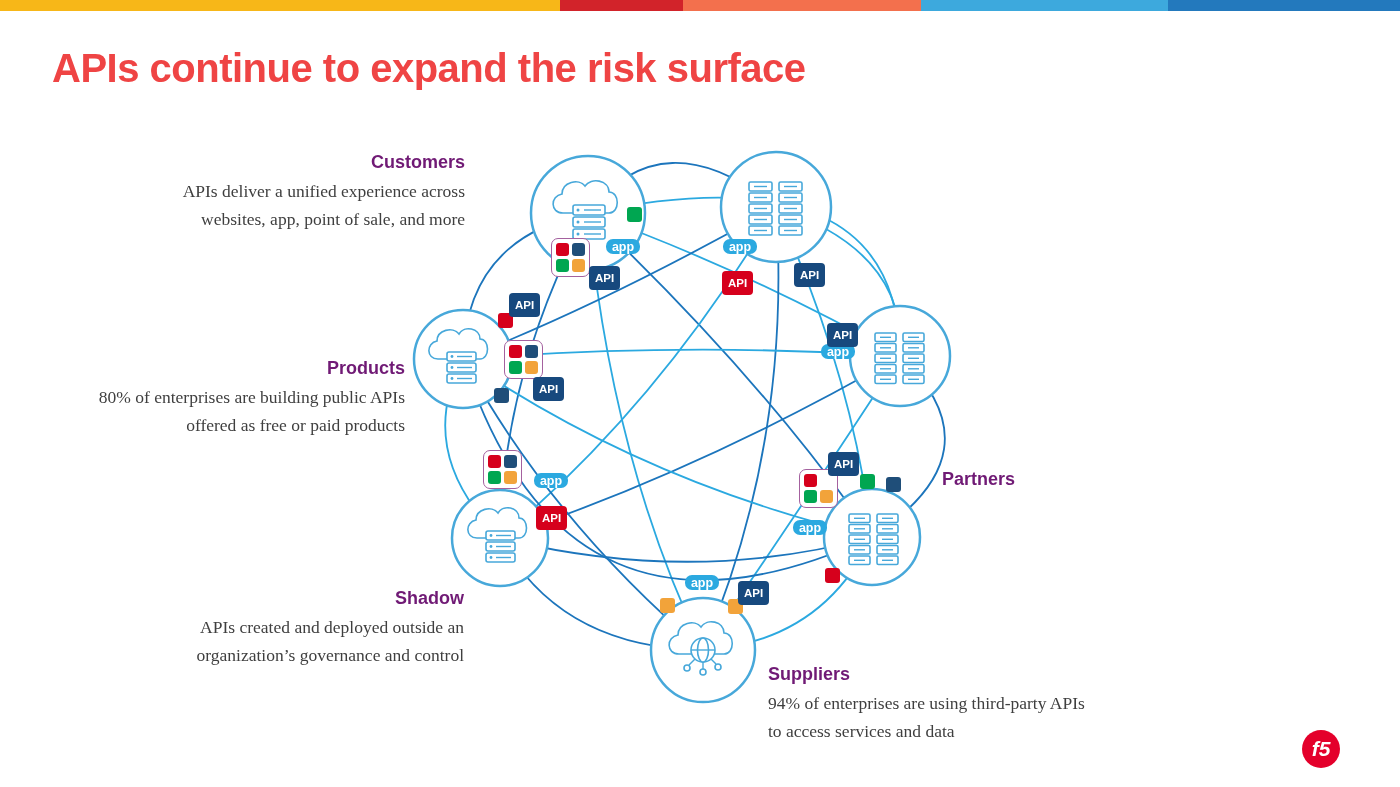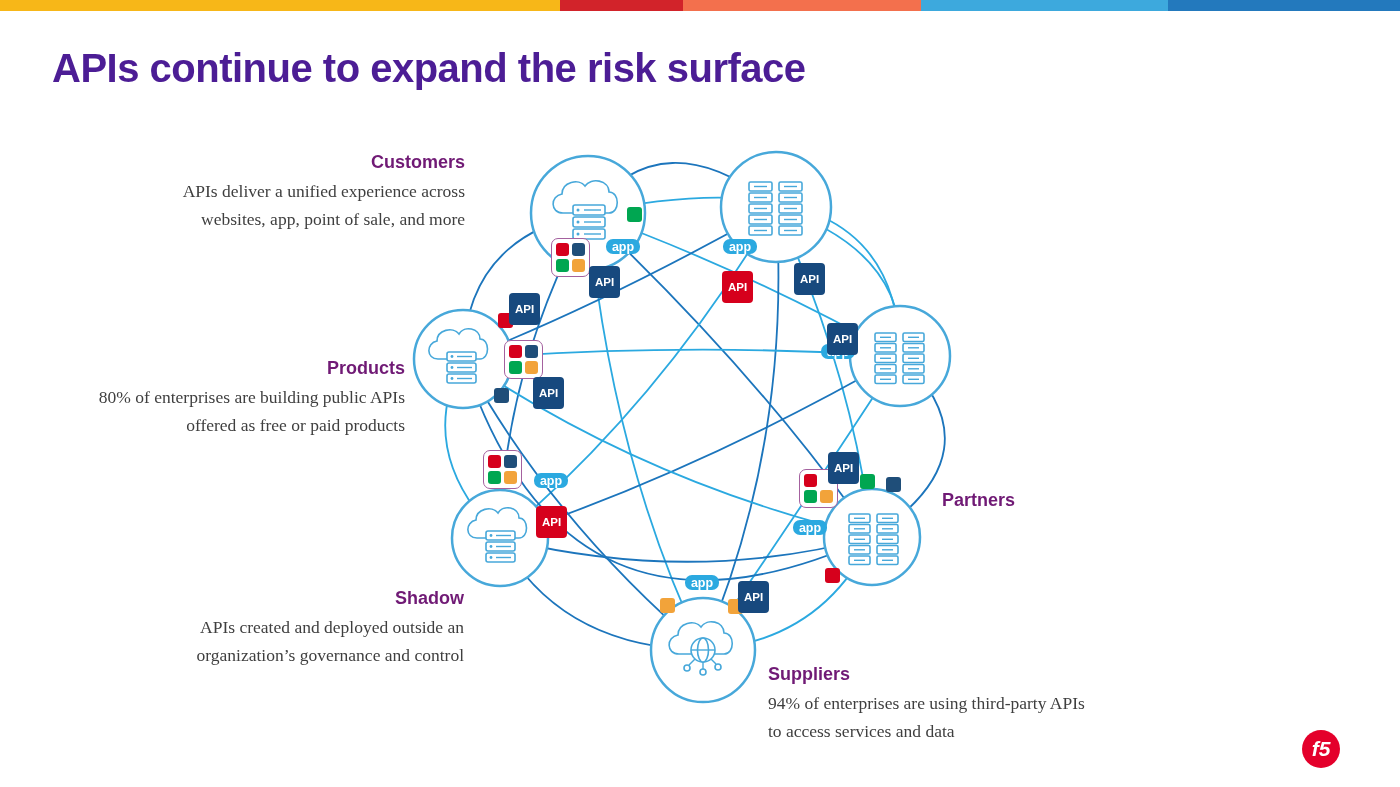--- a/index.html
+++ b/index.html
@@ -14,39 +14,39 @@
   .topbar { position:absolute; left:0; top:0; width:1400px; height:11px; display:flex; }
   .topbar div { height:100%; }
   .seg-yellow { width:560px; background:#F7B718; }
   .seg-red    { width:123px; background:#D2232A; }
   .seg-coral  { width:238px; background:#F3704D; }
   .seg-sky    { width:247px; background:#3DA9DD; }
   .seg-blue   { width:232px; background:#2379BD; }
 
   .title {
     position:absolute; left:52px; top:46px;
-    font-size:40px; font-weight:bold; color:#4c1d95; letter-spacing:-0.5px;
+    font-size:40px; font-weight:bold; color:#ef4444; letter-spacing:-0.5px;
   }
 
   
   .net { position:absolute; left:0; top:0; z-index:1; }
   .ld { fill:none; stroke:#1C75BC; stroke-width:1.8; }
   .ll { fill:none; stroke:#2BA9E0; stroke-width:1.8; }
   .node-circle { fill:#ffffff; stroke:#47A8DA; stroke-width:2.5; }
   .ic path, .ic rect, .ic circle, .ic ellipse { fill:#ffffff; stroke:#47A8DA; stroke-width:1.6; }
   .ic line { stroke:#47A8DA; stroke-width:1.4; }
   .ic .dot { fill:#47A8DA; stroke:none; }
 
   
   .badge {
     position:absolute; z-index:3; color:#fff; font-weight:bold;
     display:flex; align-items:center; justify-content:center;
   }
   .badge.app { width:34px; height:15px; border-radius:7px; background:#2BA9E0; font-size:12.5px; }
-  .badge.api { width:31px; height:32px; border-radius:4px; background:#17497E; font-size:11.5px; }
+  .badge.api { width:31px; height:24px; border-radius:4px; background:#17497E; font-size:11.5px; }
   .badge.api.red { background:#D6001C; }
 
   
   .sq { border-radius:3px; }
   .sq.red    { background:#D6001C; }
   .sq.green  { background:#00A651; }
   .sq.orange { background:#F2A33A; }
   .sq.navy   { background:#1F4E79; }
   .sq.free { position:absolute; z-index:2; width:15px; height:15px; }
   .sq-group {
@@ -304,21 +304,21 @@
 
 <div class="label" style="left:957px; top:246px; width:430px;">
 </div>
 
 <div class="label right" style="right:995px; top:358px; width:400px;">
   <h2>Products</h2>
   <p>80% of enterprises are building public APIs
 offered as free or paid products</p>
 </div>
 
-<div class="label" style="left:942px; top:490px; width:420px;">
+<div class="label" style="left:942px; top:469px; width:420px;">
   <h2>Partners</h2>
 </div>
 
 <div class="label right" style="right:936px; top:588px; width:380px;">
   <h2>Shadow</h2>
   <p>APIs created and deployed outside an
 organization’s governance and control</p>
 </div>
 
 <div class="label" style="left:768px; top:664px; width:430px;">

